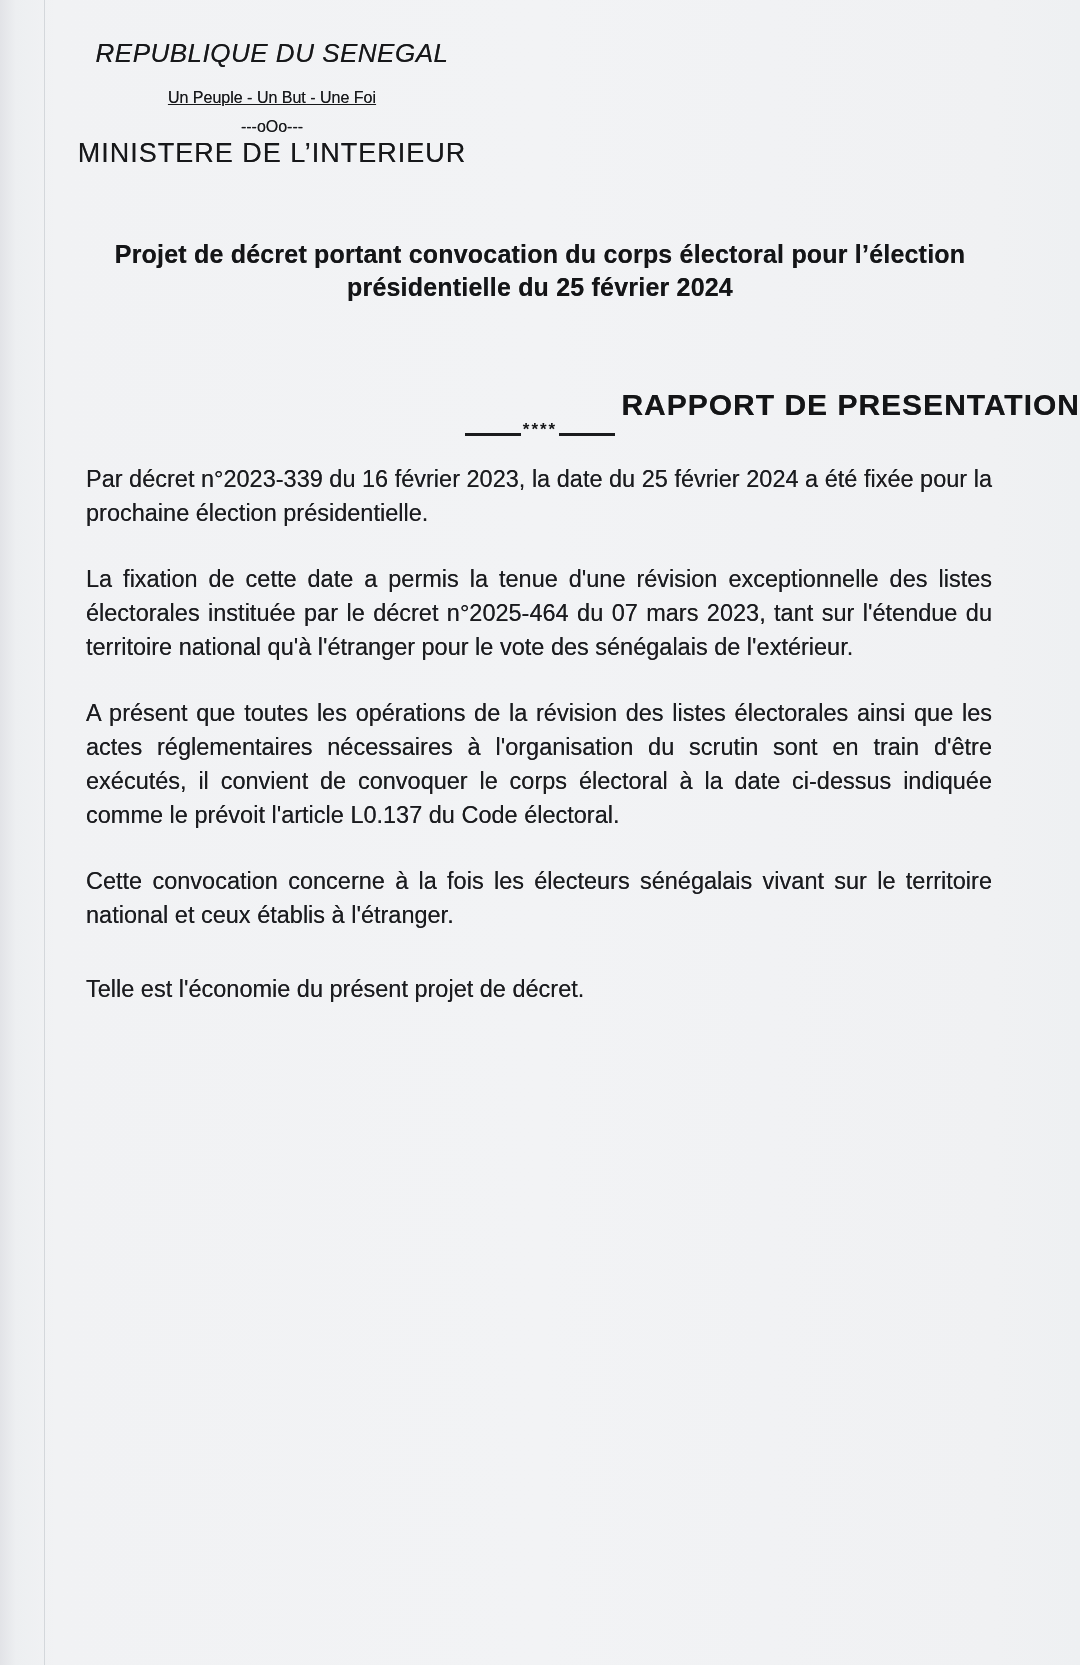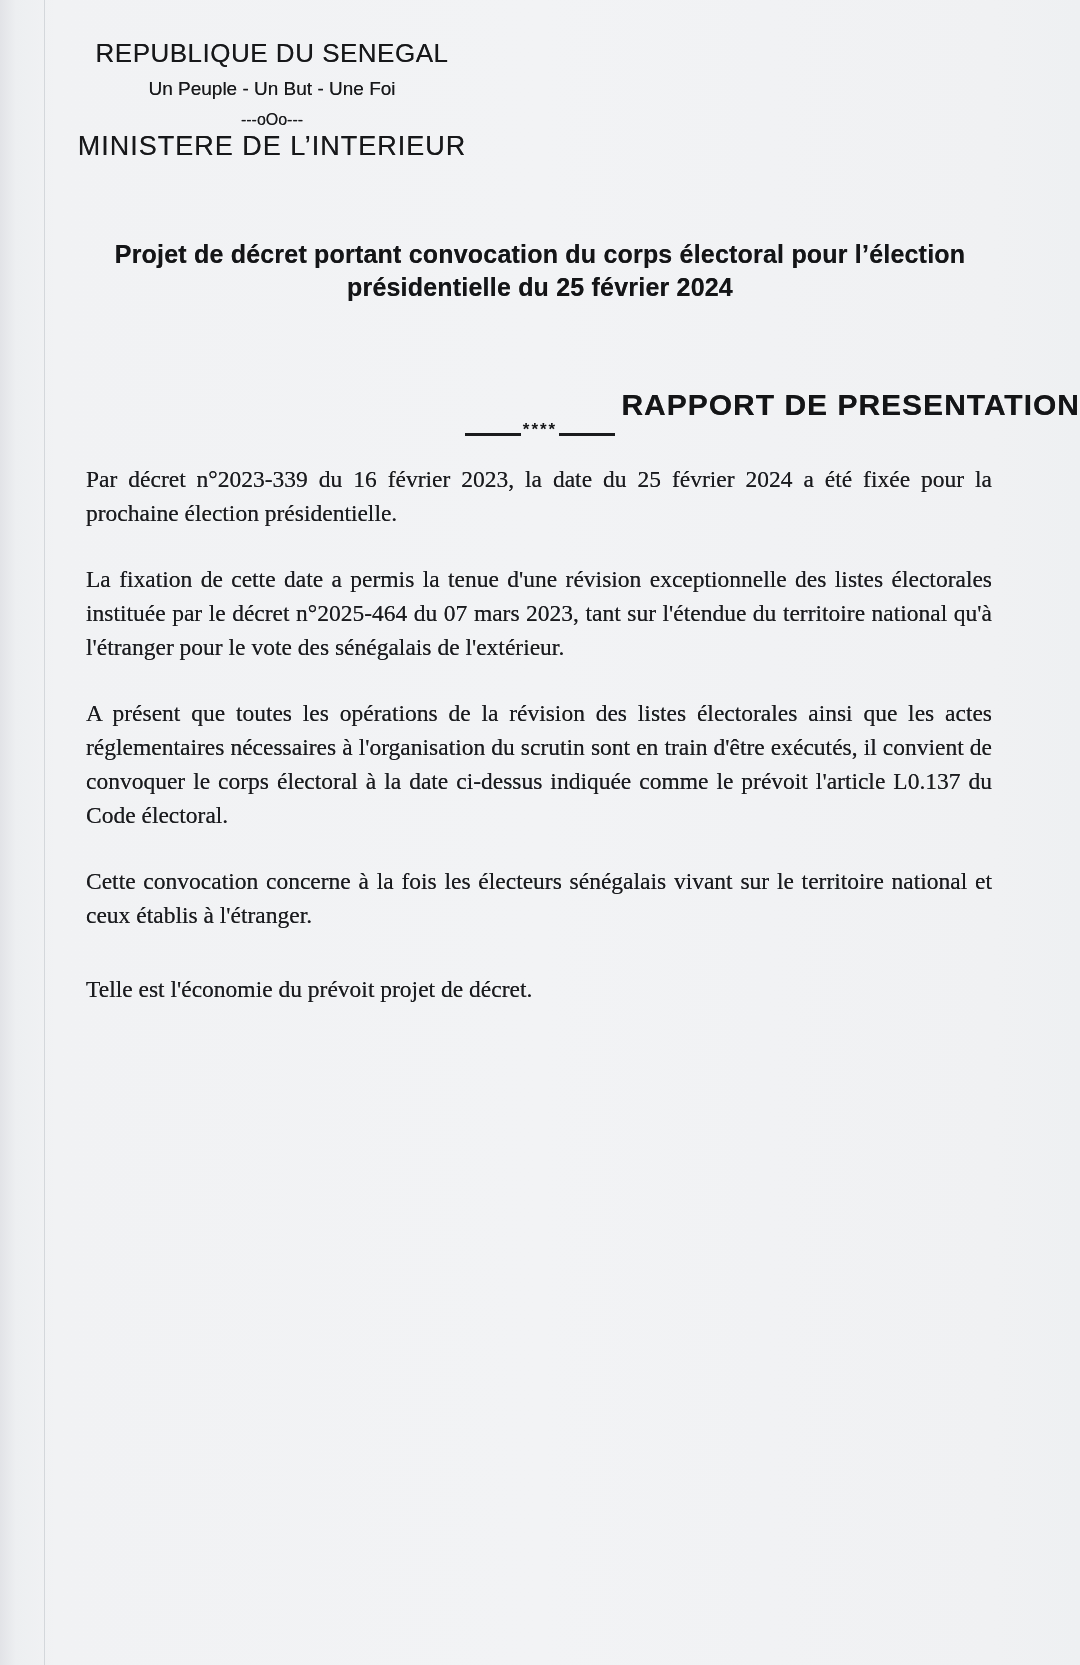--- a/index.html
+++ b/index.html
@@ -19,22 +19,22 @@
     content:"";position:absolute;left:44px;top:0;width:1px;height:100%;
     background:rgba(160,165,175,.35);
   }
   .scan-text{ text-shadow:0 0 .5px rgba(20,20,25,.75); }
 
   
   .letterhead{
     position:absolute;left:62px;top:38px;width:420px;
     text-align:center;color:#17181a;
   }
-  .lh-republic{font-size:26px;letter-spacing:.5px;white-space:nowrap;}
-  .lh-motto{font-size:19px;margin-top:9px;white-space:nowrap;}
+  .lh-republic{font-size:26px;letter-spacing:.5px;white-space:nowrap;font-style:italic;}
+  .lh-motto{font-size:16px;margin-top:20px;white-space:nowrap;text-decoration:underline;}
   .lh-ooo{font-size:16px;margin-top:11px;}
   .lh-ministry{font-size:27px;letter-spacing:1px;margin-top:2px;white-space:nowrap;}
 
   
   .doc-title{
     position:absolute;left:110px;top:238px;width:860px;
     text-align:center;font-weight:bold;font-size:25px;line-height:33px;
     color:#141517;letter-spacing:.2px;
   }
 
@@ -50,21 +50,21 @@
   }
   .divider-line{display:inline-block;width:56px;height:0;border-top:3px solid #1a1b1d;}
   .divider-stars{font-weight:bold;font-size:17px;letter-spacing:2px;position:relative;top:-4px;}
 
   
   .body-text{
     position:absolute;left:86px;top:462px;width:906px;
     font-size:23.5px;line-height:34px;color:#1a1b1e;
     text-align:justify;
   }
-  .body-text p{margin:0 0 32px 0;font-family:Liberation Serif, serif;}
+  .body-text p{margin:0 0 32px 0;}
   .body-text p.last{margin-top:40px;}
 
   
   .sig-area{position:absolute;left:0;top:1020px;width:1080px;height:560px;}
 </style>
 </head>
 <body>
 
 <div class="page">
 
@@ -82,21 +82,21 @@
     <span class="divider-line"></span>
     <span class="divider-stars">****</span>
     <span class="divider-line"></span>
   </div>
 
   <div class="body-text scan-text">
     <p>Par décret n°2023-339 du 16 février 2023, la date du 25 février 2024 a été fixée pour la prochaine élection présidentielle.</p>
     <p>La fixation de cette date a permis la tenue d'une révision exceptionnelle des listes électorales instituée par le décret n°2025-464 du 07 mars 2023, tant sur l'étendue du territoire national qu'à l'étranger pour le vote des sénégalais de l'extérieur.</p>
     <p>A présent que toutes les opérations de la révision des listes électorales ainsi que les actes réglementaires nécessaires à l'organisation du scrutin sont en train d'être exécutés, il convient de convoquer le corps électoral à la date ci-dessus indiquée comme le prévoit l'article L0.137 du Code électoral.</p>
     <p>Cette convocation concerne à la fois les électeurs sénégalais vivant sur le territoire national et ceux établis à l'étranger.</p>
-    <p class="last">Telle est l'économie du prévoit projet de décret.</p>
+    <p class="last">Telle est l'économie du présent projet de décret.</p>
   </div>
 
   <div class="sig-area">
 
     
     
 
     
     
 

